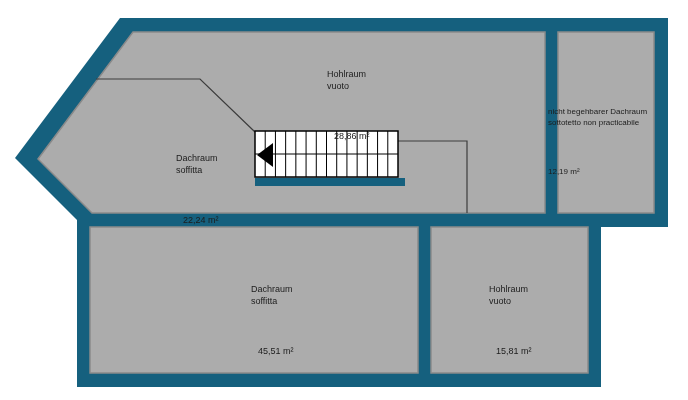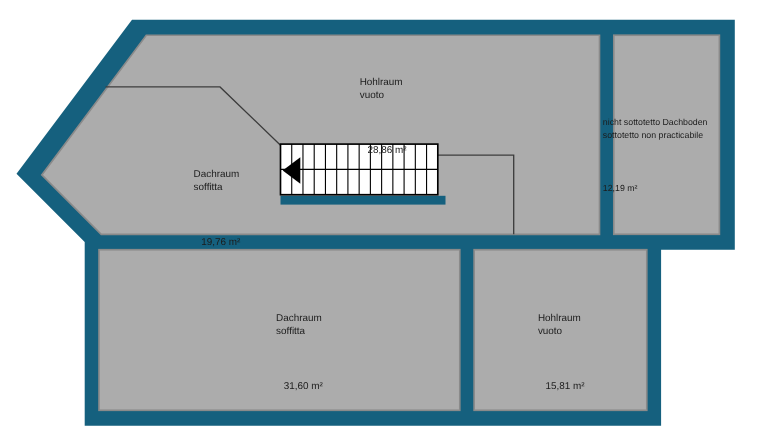--- a/index.html
+++ b/index.html
@@ -56,33 +56,33 @@
 
   <div class="label" style="left:327px; top:69px;">
     <div>Hohlraum</div>
     <div>vuoto</div>
     <div class="area">28,86 m²</div>
   </div>
 
   <div class="label" style="left:176px; top:153px;">
     <div>Dachraum</div>
     <div>soffitta</div>
-    <div class="area">19,76 m²</div>
+    <div class="area">22,24 m²</div>
   </div>
 
   <div class="label label-right" style="left:548px; top:107px;">
-    <div>nicht sottotetto Dachboden</div>
+    <div>nicht begehbarer Dachraum</div>
     <div>sottotetto non practicabile</div>
     <div class="area">12,19 m²</div>
   </div>
 
   <div class="label" style="left:251px; top:284px;">
     <div>Dachraum</div>
     <div>soffitta</div>
-    <div class="area">31,60 m²</div>
+    <div class="area">45,51 m²</div>
   </div>
 
   <div class="label" style="left:489px; top:284px;">
     <div>Hohlraum</div>
     <div>vuoto</div>
     <div class="area">15,81 m²</div>
   </div>
 
 </div>
 

